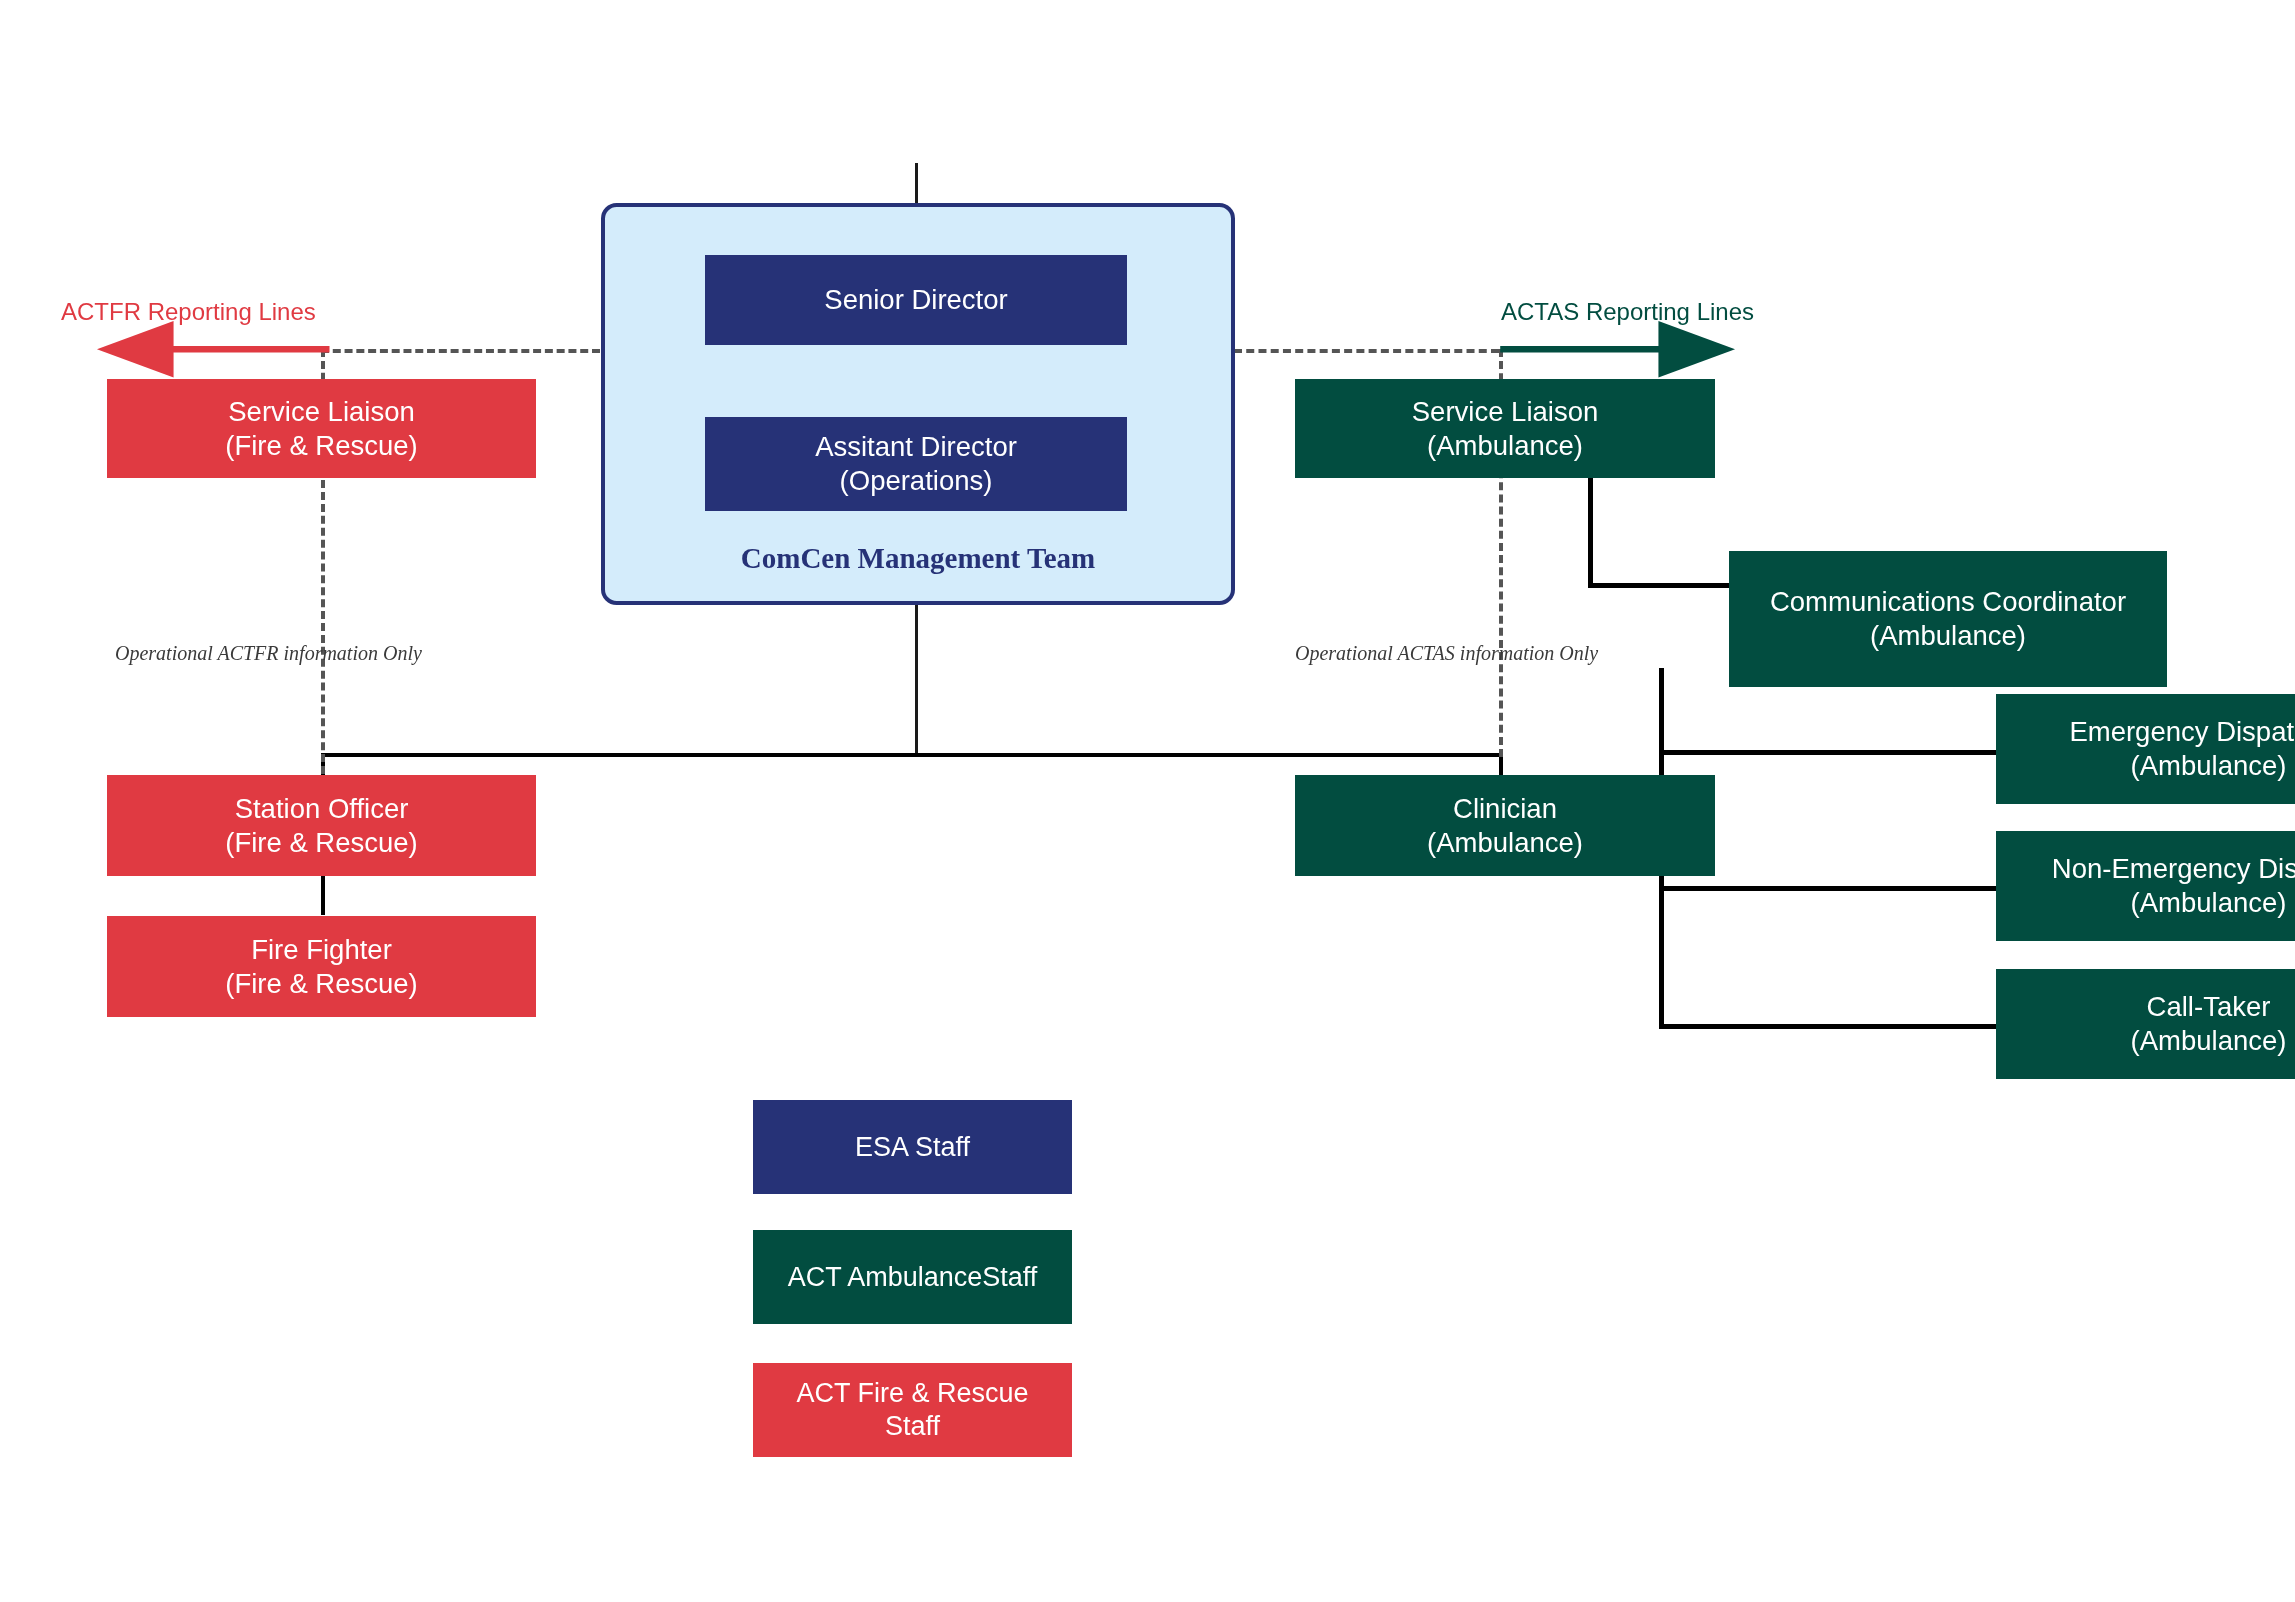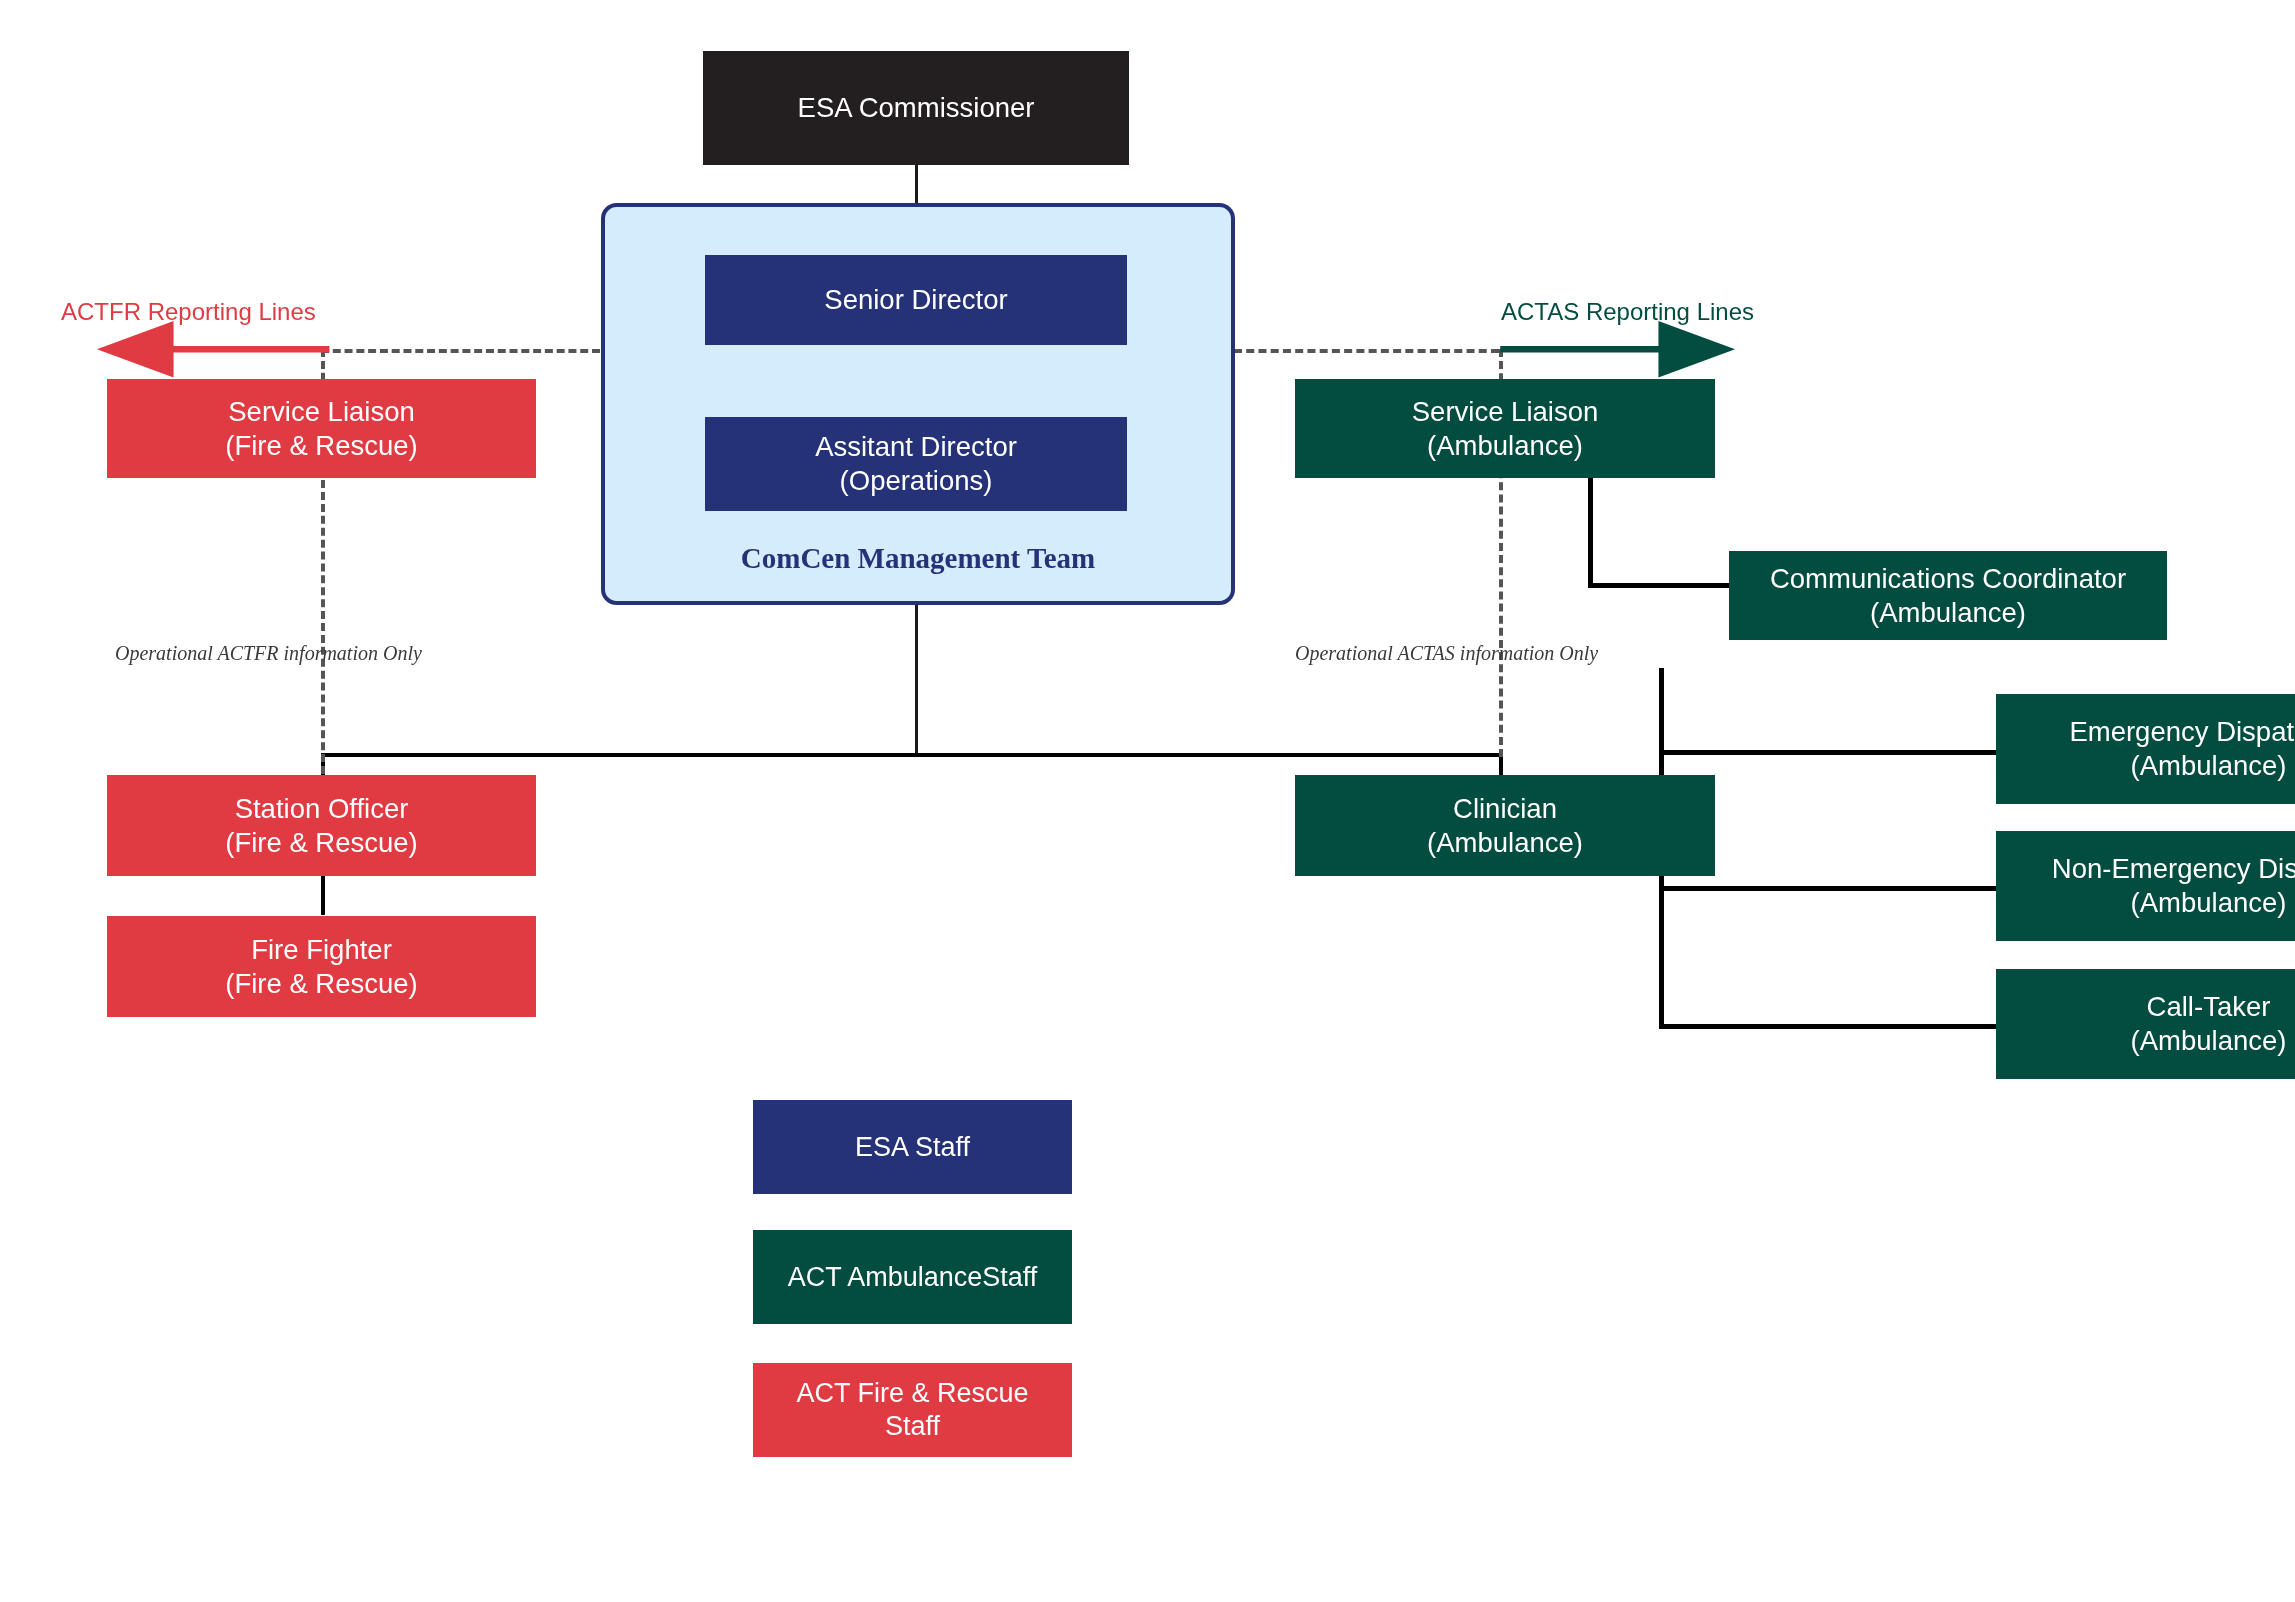--- a/index.html
+++ b/index.html
@@ -71,23 +71,20 @@
   <svg class="arrow-svg" style="left:96px;top:321px;" width="239" height="57" viewBox="0 0 520 125">
     <line x1="160" y1="62" x2="510" y2="62" stroke="#E03A42" stroke-width="14"></line>
     <polygon points="0,62 168,0 168,124" fill="#E03A42"></polygon>
   </svg>
 
   <svg class="arrow-svg" style="left:1497px/**/;top:321px;" width="239" height="57" viewBox="0 0 520 125">
     <line x1="5" y1="62" x2="360" y2="62" stroke="#024D40" stroke-width="14"></line>
     <polygon points="520,62 352,0 352,124" fill="#024D40"></polygon>
   </svg>
 
-  <div class="node dark" style="left:703px;top:51px;width:426px;height:114px;">
-    <span>ESA Commissioner</span>
-  </div>
 
   <div class="panel" style="left:601px;top:203px;width:634px;height:402px;"></div>
 
   <div class="node navy" style="left:705px;top:255px;width:422px;height:90px;">
     <span>Senior Director</span>
   </div>
 
   <div class="node navy" style="left:705px;top:417px;width:422px;height:94px;">
     <span>Assitant Director</span>
     <span class="l2">(Operations)</span>
@@ -98,21 +95,21 @@
   <div class="node red" style="left:107px;top:379px;width:429px;height:99px;">
     <span>Service Liaison</span>
     <span class="l2">(Fire &amp; Rescue)</span>
   </div>
 
   <div class="node green" style="left:1295px;top:379px;width:420px;height:99px;">
     <span>Service Liaison</span>
     <span class="l2">(Ambulance)</span>
   </div>
 
-  <div class="node green" style="left:1729px;top:551px;width:438px;height:89px;">
+  <div class="node green" style="left:1729px;top:551px;width:438px;height:136px;">
     <span>Communications Coordinator</span>
     <span class="l2">(Ambulance)</span>
   </div>
 
   <div class="node red" style="left:107px;top:775px;width:429px;height:101px;">
     <span>Station Officer</span>
     <span class="l2">(Fire &amp; Rescue)</span>
   </div>
 
   <div class="node red" style="left:107px;top:916px;width:429px;height:101px;">

